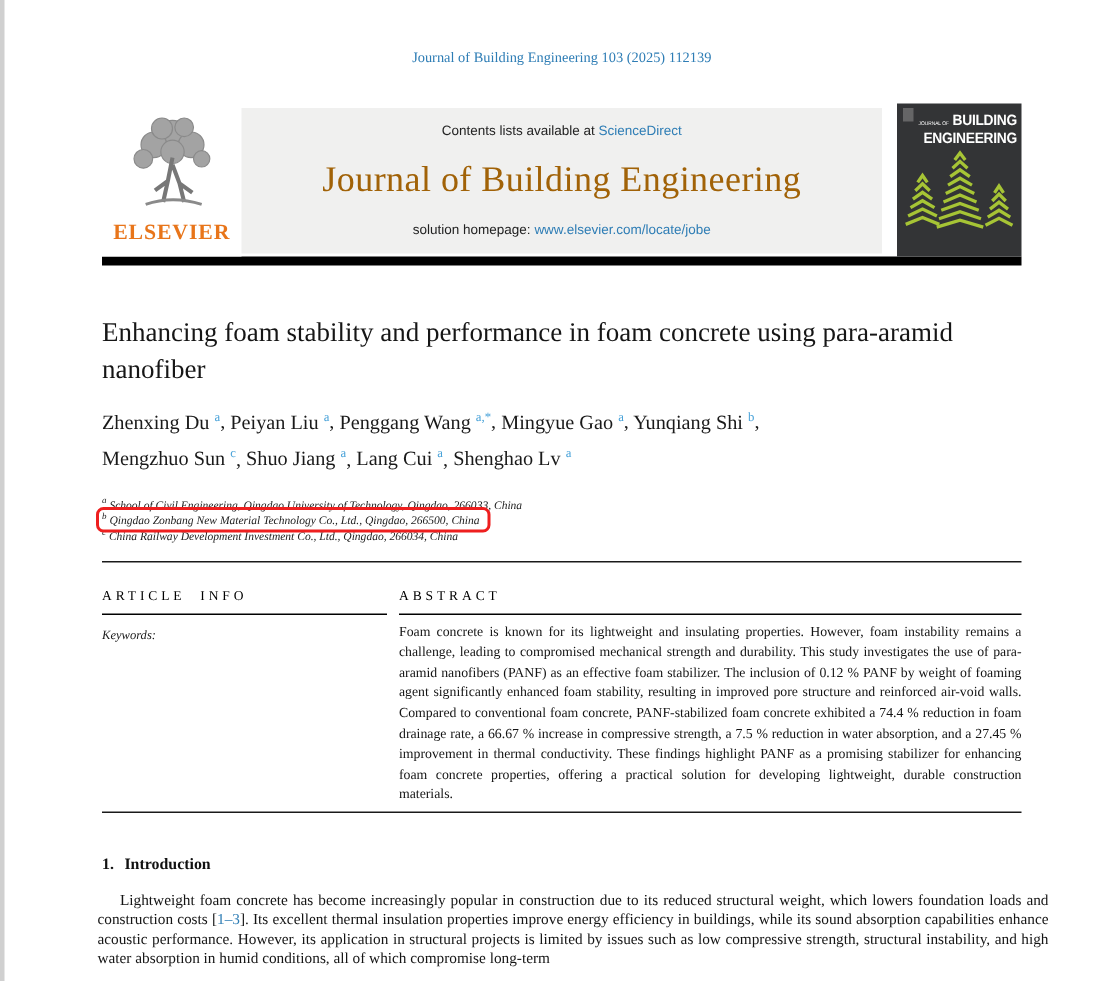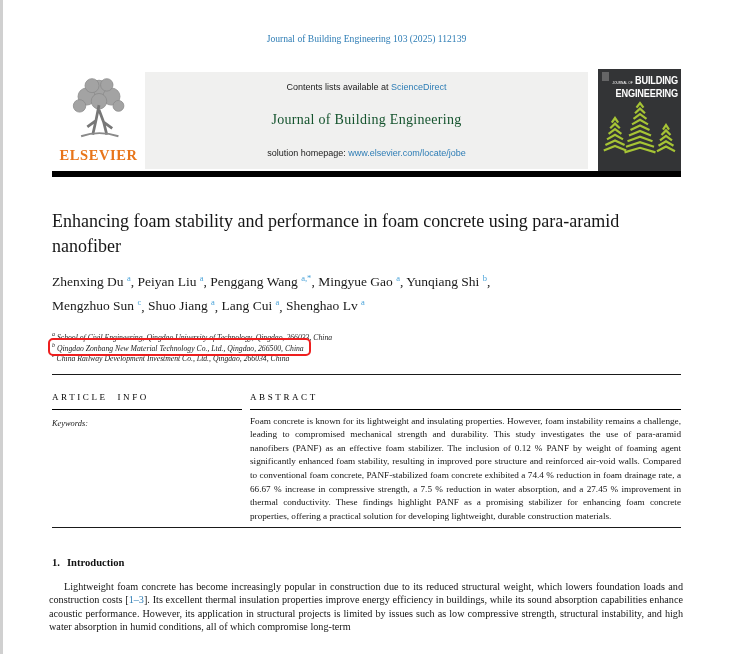--- a/index.html
+++ b/index.html
@@ -5,29 +5,29 @@
   :root{
     --link:#2e7db5; --sup:#4aa3d9; --red:#ee1f1f; --orange:#e8751a;
     --green:#a6c435; --coverbg:#333436; --banner:#f0f0ef;
   }
   *{box-sizing:border-box;}
   body{
     margin:0; width:729px; height:654px; overflow:hidden; background:#fff;
     font-family:"Liberation Serif", serif; color:#1a1a1a; position:relative;
   }
   .edge{position:absolute;left:0;top:0;width:3px;height:100%;background:#d0d0d0;}
-  .content{padding:0 48px 0 52px;}
+  .content{padding:0 48px 0 68px;}
   .citation{padding-top:33px;text-align:center;font-size:9.6px;color:var(--link);cursor:pointer;}
   .header{display:flex;margin-top:25px;height:102px;}
   .logo-block{width:93px;background:#fff;display:flex;flex-direction:column;align-items:center;}
   .logo-block svg{width:70px;height:74px;margin-top:3px;}
   .elsevier-text{font-size:14.5px;font-weight:bold;color:var(--orange);letter-spacing:.6px;margin-top:1px;}
   .banner{flex:1;background:var(--banner);margin:3px 10px 2px 0;display:flex;flex-direction:column;justify-content:space-between;align-items:center;padding:10px 0 11px;}
   .contents-line,.homepage-line{font-size:9px;font-family:"Liberation Sans",sans-serif;color:#222;}
-  .journal-title{font-size:14px;color:#14532d;letter-spacing:.3px;}
+  .journal-title{font-size:24px;color:#a16207;letter-spacing:.3px;}
   .link{color:var(--link);text-decoration:none;cursor:pointer;}
   .cover{width:83px;background:var(--coverbg);position:relative;display:flex;flex-direction:column;overflow:hidden;}
   .cover-mark{position:absolute;top:3px;left:4px;width:7px;height:9px;background:#6e6e6e;opacity:.85;}
   .cover-titles{margin:7px 3px 0 0;text-align:right;color:#fff;font-family:"Liberation Sans",sans-serif;font-weight:bold;font-size:10px;line-height:9.5px;letter-spacing:-.2px;transform:scaleX(.92);transform-origin:right;}
   .journal-of{font-size:3.5px;font-weight:normal;letter-spacing:0;}
   #trees-svg{margin-top:1px;width:83px;height:58px;}
   .black-bar{height:6px;background:#000;}
   .title{font-size:18px;font-weight:400;width:568px;line-height:24.5px;margin:32px 0 0;color:#161616;}
   .authors{margin-top:9px;font-size:13.5px;line-height:20px;width:622px;}
   sup.asup{color:var(--sup);font-size:8.5px;}

